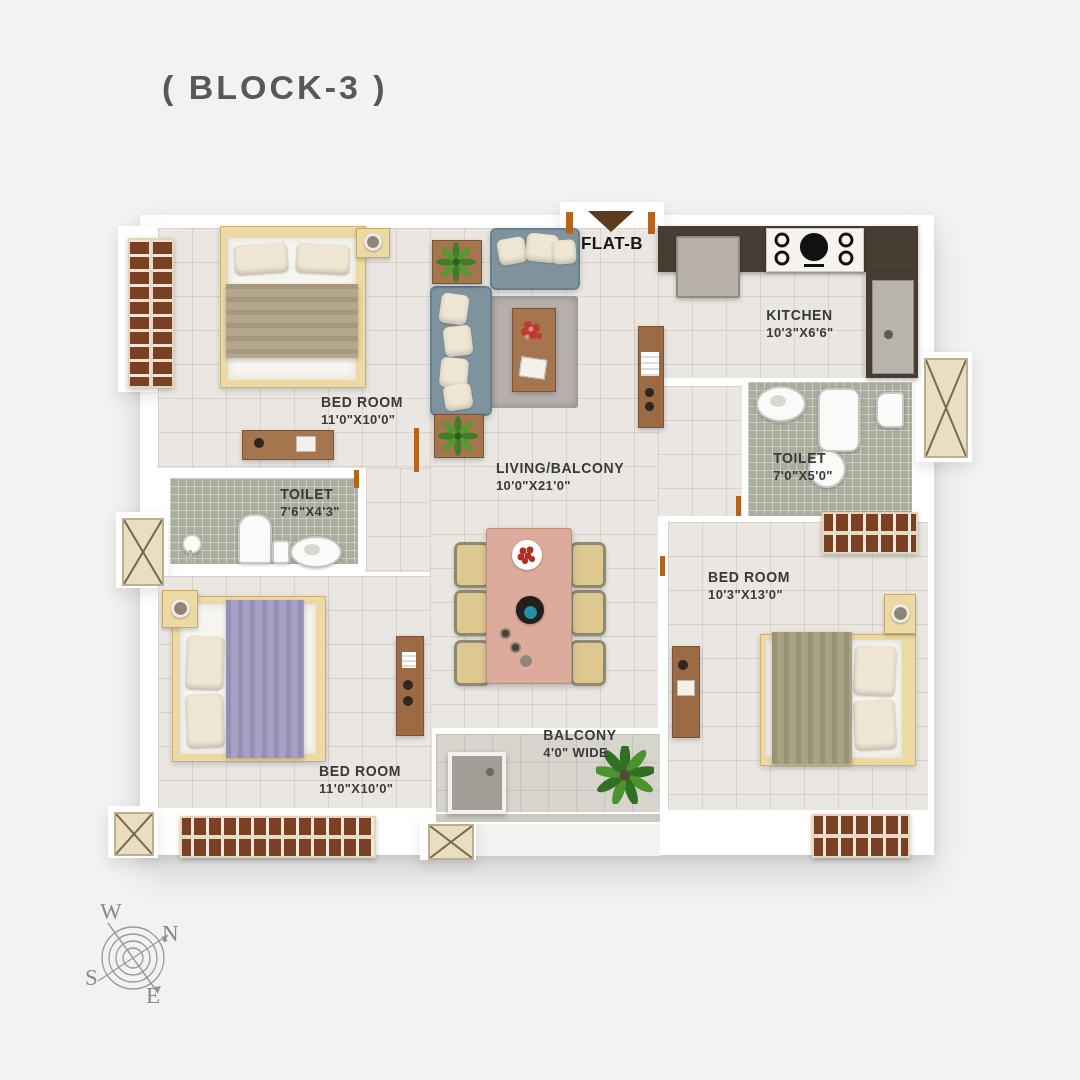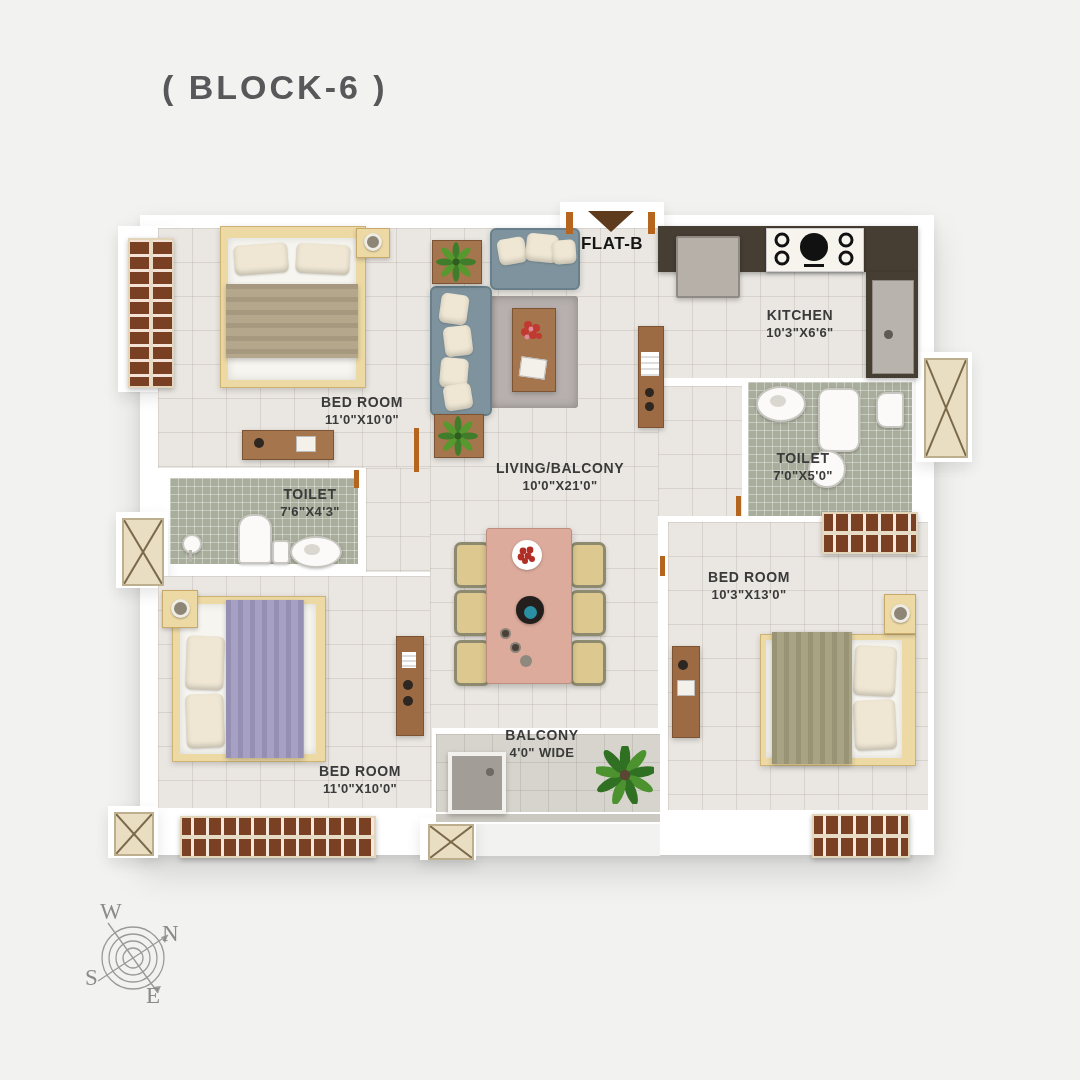--- a/index.html
+++ b/index.html
@@ -11,21 +11,21 @@
   .carve{position:absolute;background:var(--c-bg,#f2f2f1);}
   .floor{position:absolute;background-color:var(--c-floor,#eae7e2);
     background-image:linear-gradient(rgba(150,140,128,.22) 1px,transparent 1px),linear-gradient(90deg,rgba(150,140,128,.22) 1px,transparent 1px);
     background-size:34px 34px;}
   .floor-toilet{position:absolute;background-color:var(--c-toilet_floor,#a9ad9b);
     background-image:linear-gradient(rgba(255,255,255,.35) 1px,transparent 1px),linear-gradient(90deg,rgba(255,255,255,.35) 1px,transparent 1px);
     background-size:8px 8px;}
   .floor-balcony{position:absolute;background-color:var(--c-balcony_floor,#d7d4cd);
     background-image:linear-gradient(rgba(120,115,105,.18) 1px,transparent 1px),linear-gradient(90deg,rgba(120,115,105,.18) 1px,transparent 1px);
     background-size:28px 28px;}
-  .room-label{position:absolute;transform:translate(-50%,-50%);text-align:center;color:var(--c-label,#3a3a3a);line-height:1.32;white-space:nowrap;}
+  .room-label{position:absolute;transform:translate(-50%,-50%);text-align:left;color:var(--c-label,#3a3a3a);line-height:1.32;white-space:nowrap;}
   .room-label .nm{font-size:14px;font-weight:600;letter-spacing:.6px;}
   .room-label .dm{font-size:13px;font-weight:600;letter-spacing:.4px;}
   .flat-label{position:absolute;transform:translate(-50%,-50%);font-size:17px;font-weight:700;color:#151515;letter-spacing:.5px;}
   .wardrobe-h{position:absolute;background:
     linear-gradient(transparent 46%, #e7dbc6 46%, #e7dbc6 54%, transparent 54%),
     repeating-linear-gradient(90deg, transparent 0 9px, rgba(255,246,235,.92) 9px 12px, transparent 12px 15px),
     var(--c-wardrobe,#7a4023);
     border:2px solid #e3d5ba;box-shadow:0 2px 5px rgba(0,0,0,.25);}
   .wardrobe-v{position:absolute;background:
     linear-gradient(90deg,transparent 46%, #e7dbc6 46%, #e7dbc6 54%, transparent 54%),
@@ -49,21 +49,21 @@
   .chair{position:absolute;width:30px;height:40px;background:var(--c-chair,#ddc98f);border:3px solid #8d8a70;border-radius:7px;box-shadow:0 2px 4px rgba(0,0,0,.2);}
   .rug{position:absolute;background:radial-gradient(circle at 30% 30%,rgba(255,255,255,.35) 0 2px,transparent 3px),var(--c-rug,#b7b0ae);border-radius:3px;box-shadow:inset 0 0 10px rgba(0,0,0,.25);}
   .door-jamb{position:absolute;background:var(--c-door,#b5651d);}
   .railing{position:absolute;background:#ccc9c2;border-top:2px solid #fff;border-bottom:2px solid #fff;}
   .entry-triangle{position:absolute;width:0;height:0;border-left:23px solid transparent;border-right:23px solid transparent;border-top:21px solid #5f3b1e;}
   .compass-letter{position:absolute;font-family:"Liberation Serif",serif;font-size:23px;color:#8a8a8a;}
 </style>
 </head>
 <body>
 
-<div class="page-title">( BLOCK-6 )</div>
+<div class="page-title">( BLOCK-3 )</div>
 
 <div class="plan-base"></div>
 <div class="niche" style="left:118px;top:226px;width:56px;height:166px"></div>
 <div class="niche" style="left:116px;top:512px;width:52px;height:76px"></div>
 <div class="niche" style="left:108px;top:806px;width:50px;height:52px"></div>
 <div class="niche" style="left:916px;top:352px;width:56px;height:110px"></div>
 <div class="niche" style="left:560px;top:202px;width:104px;height:30px"></div>
 <div class="carve" style="left:436px;top:822px;width:224px;height:34px"></div>
 <div class="niche" style="left:420px;top:818px;width:56px;height:42px"></div>
 
@@ -303,21 +303,21 @@
   <div class="dm">7'0"X5'0"</div>
 </div>
 <div class="room-label" style="left:749px;top:586px">
   <div class="nm">BED ROOM</div>
   <div class="dm">10'3"X13'0"</div>
 </div>
 <div class="room-label" style="left:360px;top:780px">
   <div class="nm">BED ROOM</div>
   <div class="dm">11'0"X10'0"</div>
 </div>
-<div class="room-label" style="left:542px;top:744px">
+<div class="room-label" style="left:580px;top:744px">
   <div class="nm">BALCONY</div>
   <div class="dm">4'0" WIDE</div>
 </div>
 
 <div class="abs" style="left:70px;top:895px;width:130px;height:120px">
   <svg width="130" height="120" viewBox="0 0 130 120">
     <g fill="none" stroke="#9a9a9a" stroke-width="1.3">
       <circle cx="63" cy="63" r="10"></circle>
         <circle cx="63" cy="63" r="17"></circle>
         <circle cx="63" cy="63" r="24"></circle>

